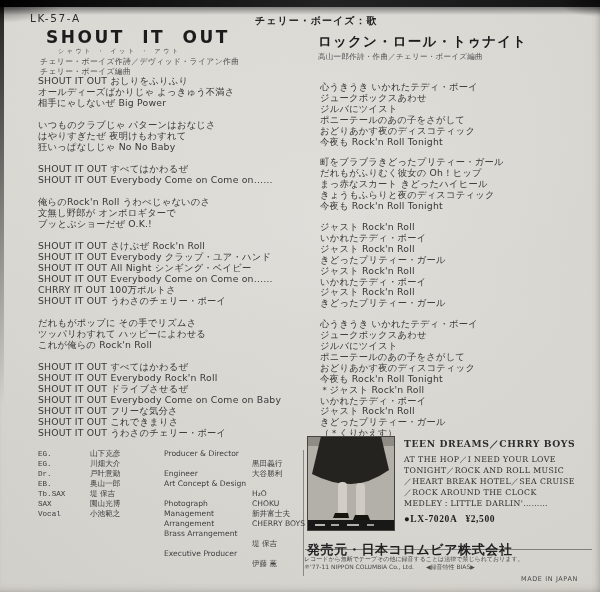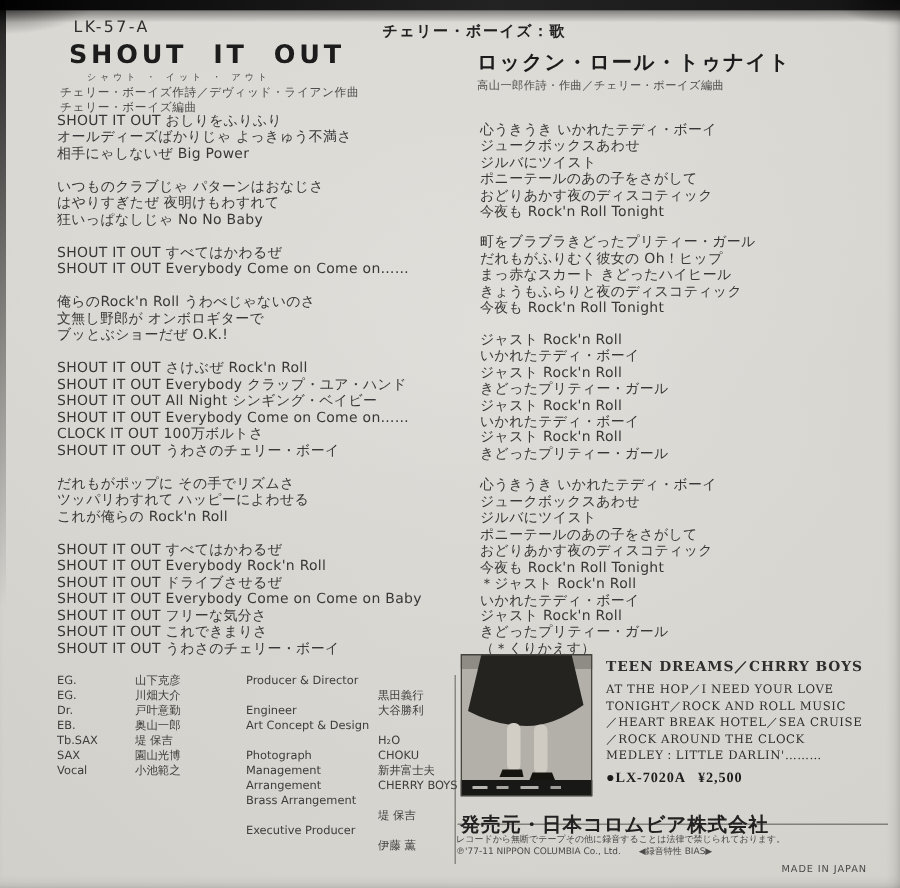--- a/index.html
+++ b/index.html
@@ -16,42 +16,42 @@
     background:linear-gradient(105deg,#040404,#232323 55%,#141414);}
   .edge-top-fade{position:absolute;top:7px;left:0;right:0;height:8px;
     background:linear-gradient(rgba(20,20,20,.45),transparent);}
   .edge-left{position:absolute;top:0;left:0;width:4px;height:440px;
     background:linear-gradient(rgba(0,0,0,.85),rgba(30,30,30,0) 92%);}
   .corner-tl{position:absolute;top:0;left:0;width:90px;height:30px;
     background:radial-gradient(90px 32px at 0 0,rgba(0,0,0,.65),transparent 72%);}
   .corner-tr{position:absolute;top:0;right:0;width:60px;height:22px;
     background:radial-gradient(60px 24px at 100% 0,rgba(0,0,0,.5),transparent 72%);}
 
-  .catalog{position:absolute;left:30px;top:12px;font-size:10.5px;letter-spacing:1.6px;color:#2d2d2d;margin-left:19px;}
+  .catalog{position:absolute;left:30px;top:12px;font-size:10.5px;letter-spacing:1.6px;color:#2d2d2d;}
   .performer{position:absolute;left:255px;top:14px;font-size:10px;font-weight:bold;letter-spacing:1px;color:#222;}
 
   .a-title{position:absolute;left:46px;top:27px;font-size:17px;font-weight:bold;letter-spacing:2.5px;word-spacing:9px;color:#1c1c1c;}
   .a-furigana{position:absolute;left:58px;top:47px;font-size:6px;letter-spacing:2.6px;color:#4a4a4a;}
   .a-credit1{position:absolute;left:40px;top:56px;font-size:7.8px;color:#4d4d4d;letter-spacing:.4px;}
   .a-credit2{position:absolute;left:40px;top:65.5px;font-size:7.8px;color:#4d4d4d;letter-spacing:.4px;text-align:right;}
 
   .b-title{position:absolute;left:318px;top:33px;font-size:13.5px;font-weight:bold;letter-spacing:1.2px;color:#1c1c1c;}
   .b-credit{position:absolute;left:318px;top:52px;font-size:7.5px;color:#4d4d4d;letter-spacing:.3px;}
 
   .lyrics-a{position:absolute;left:38px;top:75px;width:272px;font-size:9.3px;line-height:11px;letter-spacing:.2px;color:#383838;}
   .lyrics-b{position:absolute;left:320px;top:82px;width:274px;font-size:9.3px;line-height:10.9px;letter-spacing:.2px;color:#383838;}
   .stanza{margin-bottom:11px;}
   .lyrics-b .stanza{margin-bottom:10px;}
   .lyric-line{white-space:nowrap;}
 
   .credits{position:absolute;left:38px;top:449px;width:268px;display:flex;font-size:7.6px;line-height:10px;color:#3d3d3d;}
   .credits-musicians{width:126px;}
   .credits-staff{width:142px;}
   .credit-row{display:flex;white-space:nowrap;}
-  .credits-musicians .credit-role{width:52px;flex:none;}
+  .credits-musicians .credit-role{width:52px;flex:none;font-family:Liberation Mono, monospace;}
   .credits-staff .credit-role{width:88px;flex:none;}
   .credit-name{flex:none;}
 
   .divider-v{position:absolute;left:303px;top:450px;width:1px;height:126px;background:rgba(60,60,56,.5);}
   .divider-h{position:absolute;left:305px;top:549px;width:287px;height:1px;background:rgba(60,60,56,.55);}
 
   .ad-photo{position:absolute;left:307px;top:436px;width:88px;height:95px;}
   .ad-text{position:absolute;left:404px;top:438px;width:192px;font-family:"DejaVu Serif","Liberation Serif",serif;color:#2e2e2e;}
   .ad-title{font-size:9.2px;font-weight:bold;letter-spacing:.6px;margin-bottom:3px;white-space:nowrap;}
   .ad-line{font-size:7.8px;line-height:11px;letter-spacing:.4px;white-space:nowrap;}
@@ -98,21 +98,21 @@
       <div class="stanza">
         <div class="lyric-line">俺らのRock'n Roll うわべじゃないのさ</div>
         <div class="lyric-line">文無し野郎が オンボロギターで</div>
         <div class="lyric-line">ブッとぶショーだぜ O.K.!</div>
       </div>
       <div class="stanza">
         <div class="lyric-line">SHOUT IT OUT さけぶぜ Rock'n Roll</div>
         <div class="lyric-line">SHOUT IT OUT Everybody クラップ・ユア・ハンド</div>
         <div class="lyric-line">SHOUT IT OUT All Night シンギング・ベイビー</div>
         <div class="lyric-line">SHOUT IT OUT Everybody Come on Come on……</div>
-        <div class="lyric-line">CLOCK IT OUT 100万ボルトさ</div>
+        <div class="lyric-line">CHRRY IT OUT 100万ボルトさ</div>
         <div class="lyric-line">SHOUT IT OUT うわさのチェリー・ボーイ</div>
       </div>
       <div class="stanza">
         <div class="lyric-line">だれもがポップに その手でリズムさ</div>
         <div class="lyric-line">ツッパリわすれて ハッピーによわせる</div>
         <div class="lyric-line">これが俺らの Rock'n Roll</div>
       </div>
       <div class="stanza">
         <div class="lyric-line">SHOUT IT OUT すべてはかわるぜ</div>
         <div class="lyric-line">SHOUT IT OUT Everybody Rock'n Roll</div>

